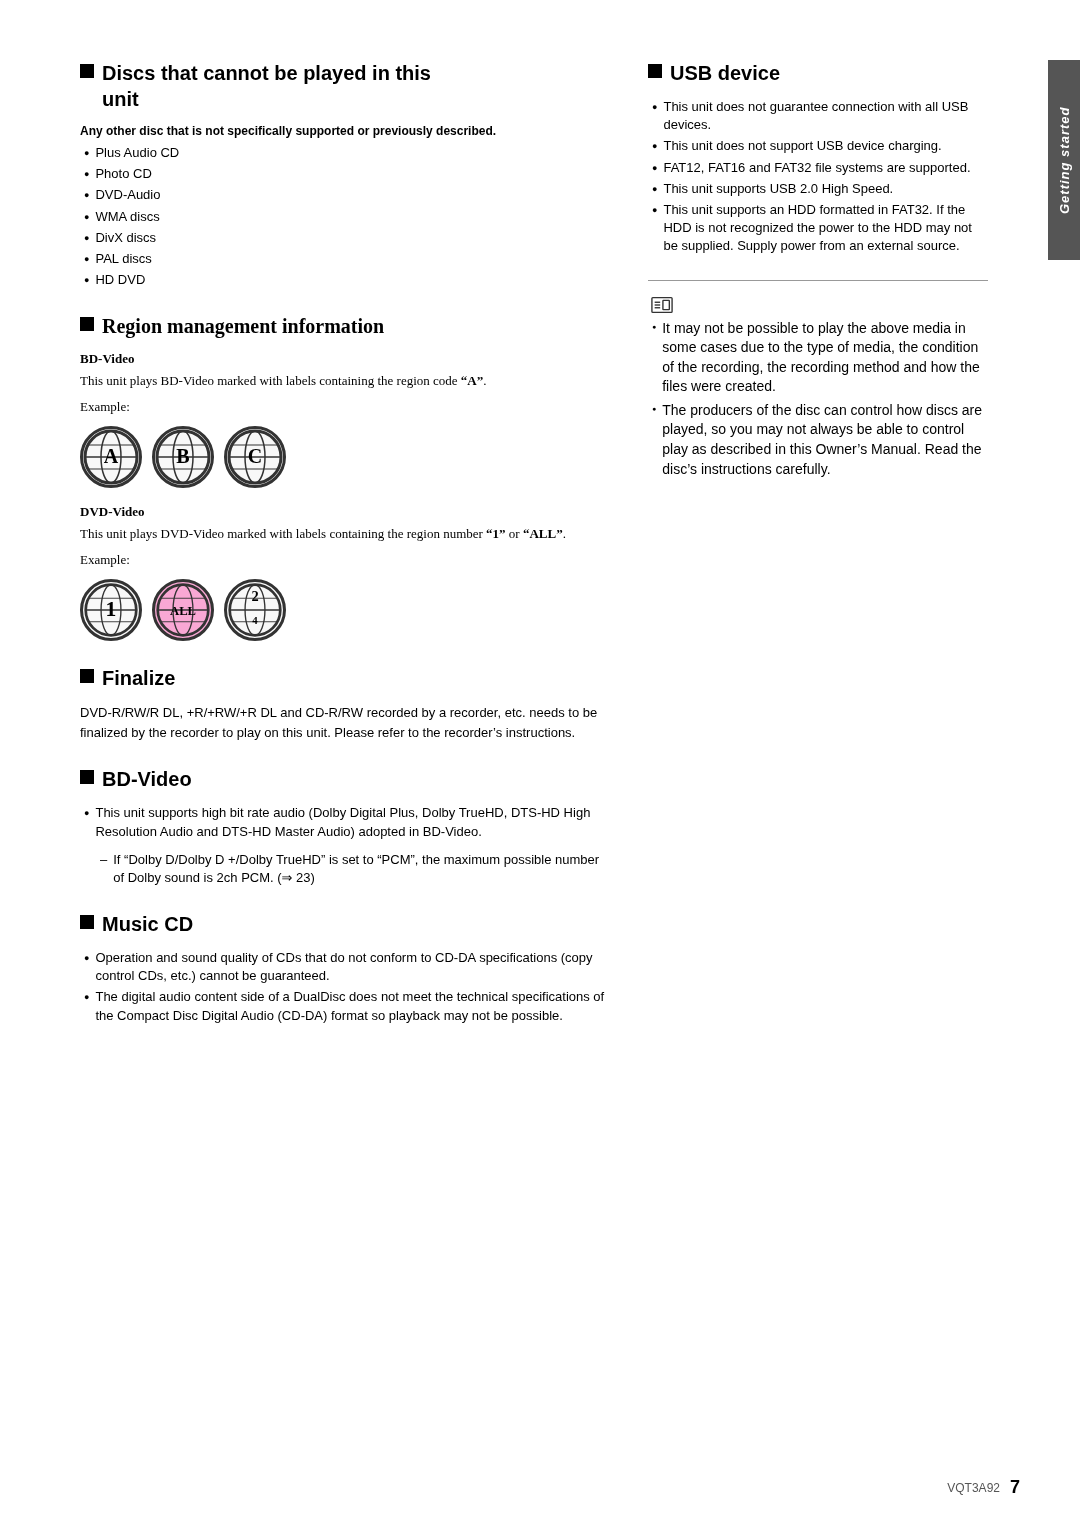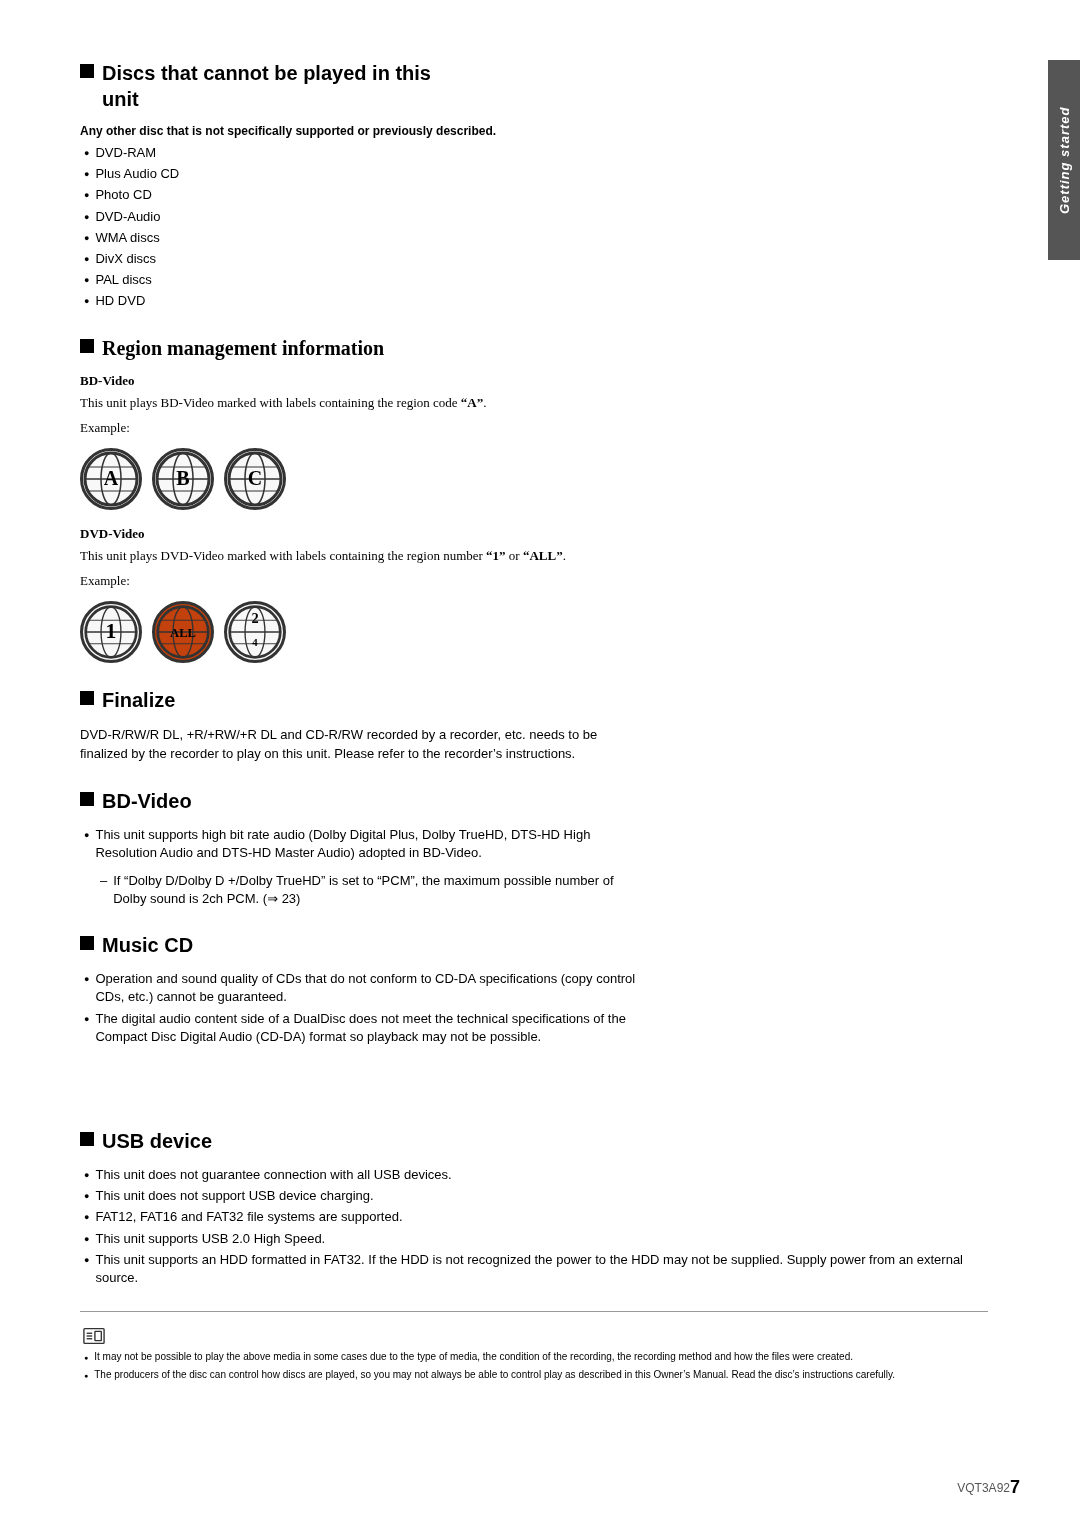--- a/index.html
+++ b/index.html
@@ -41,21 +41,20 @@
       font-style: italic;
       font-weight: bold;
       letter-spacing: 1px;
     }
 
     .main-content {
       padding: 60px 60px 60px 80px;
       width: 1048px;
       display: flex;
       gap: 40px;
-      flex-direction: column;
     }
 
     .left-column {
       flex: 1;
       max-width: 560px;
     }
 
     .right-column {
       flex: 0 0 340px;
     }
@@ -192,39 +191,40 @@
     .small-bullet-list {
       list-style: none;
       padding-left: 4px;
     }
 
     .small-bullet-list li {
       display: flex;
       align-items: flex-start;
       gap: 6px;
       margin-bottom: 4px;
-      font-size: 10px;
+      font-size: 14px;
       line-height: 1.4;
     }
 
     .small-bullet-list li::before {
       content: '●';
       font-size: 7px;
       flex-shrink: 0;
       margin-top: 3px;
     }
 
     .page-footer {
       position: absolute;
       bottom: 30px;
       right: 60px;
       font-size: 12px;
       color: #555;
       display: flex;
       align-items: center;
+      gap: 10px;
     }
 
     .page-number {
       font-size: 18px;
       font-weight: bold;
       color: #000;
     }
 
     .bold-text {
       font-weight: bold;
@@ -246,23 +246,20 @@
       <div class="section-block">
         <div class="section-title">
           <span class="bullet-square"></span>
           <span>
             <span>Discs that cannot be played in this</span><br>
             <span>unit</span>
           </span>
         </div>
         <p class="subtitle-bold">Any other disc that is not specifically supported or previously described.</p>
         <ul class="bullet-list">
-          <li>
-              <span>DVD-RAM</span>
-            </li>
           <li>
               <span>Plus Audio CD</span>
             </li>
           <li>
               <span>Photo CD</span>
             </li>
           <li>
               <span>DVD-Audio</span>
             </li>
           <li>
@@ -341,21 +338,21 @@
             <svg width="62" height="62" viewBox="0 0 62 62">
               <circle cx="31" cy="31" r="28" fill="none" stroke="#333" stroke-width="3"></circle>
               <ellipse cx="31" cy="31" rx="11" ry="28" fill="none" stroke="#333" stroke-width="1.5"></ellipse>
               <line x1="3" y1="31" x2="59" y2="31" stroke="#333" stroke-width="1.5"></line>
               <line x1="7" y1="18" x2="55" y2="18" stroke="#333" stroke-width="1"></line>
               <line x1="7" y1="44" x2="55" y2="44" stroke="#333" stroke-width="1"></line>
               <text x="31" y="38" text-anchor="middle" font-size="24" font-weight="bold" fill="#000">1</text>
             </svg>
           </div>
 
-          <div class="region-badge" style="background:#c2410c;">
+          <div class="region-badge" style="background:#f9a8d4;">
             <svg width="62" height="62" viewBox="0 0 62 62">
               <circle cx="31" cy="31" r="28" fill="none" stroke="#333" stroke-width="3"></circle>
               <ellipse cx="31" cy="31" rx="11" ry="28" fill="none" stroke="#333" stroke-width="1.5"></ellipse>
               <line x1="3" y1="31" x2="59" y2="31" stroke="#333" stroke-width="1.5"></line>
               <line x1="7" y1="18" x2="55" y2="18" stroke="#333" stroke-width="1"></line>
               <line x1="7" y1="44" x2="55" y2="44" stroke="#333" stroke-width="1"></line>
               <text x="31" y="37" text-anchor="middle" font-size="14" font-weight="bold" fill="#000">ALL</text>
             </svg>
           </div>
 

